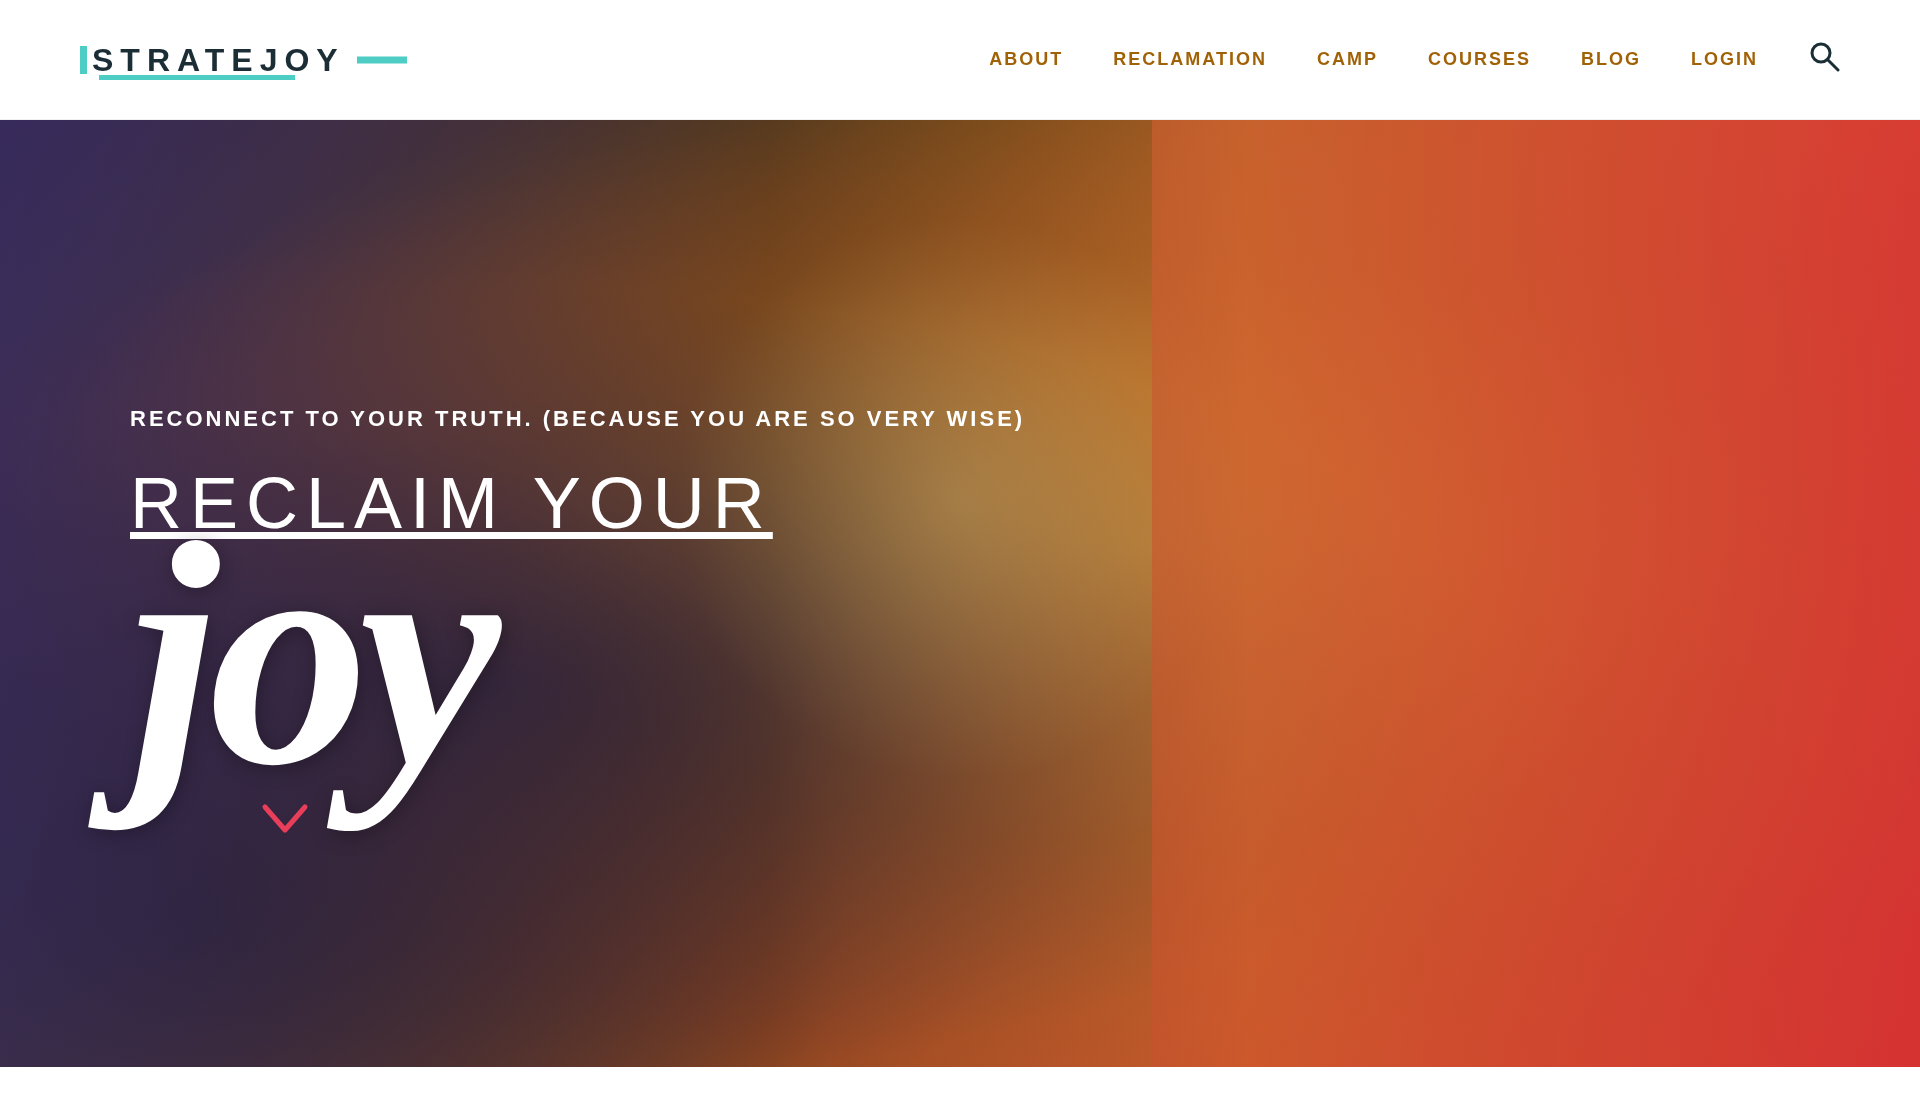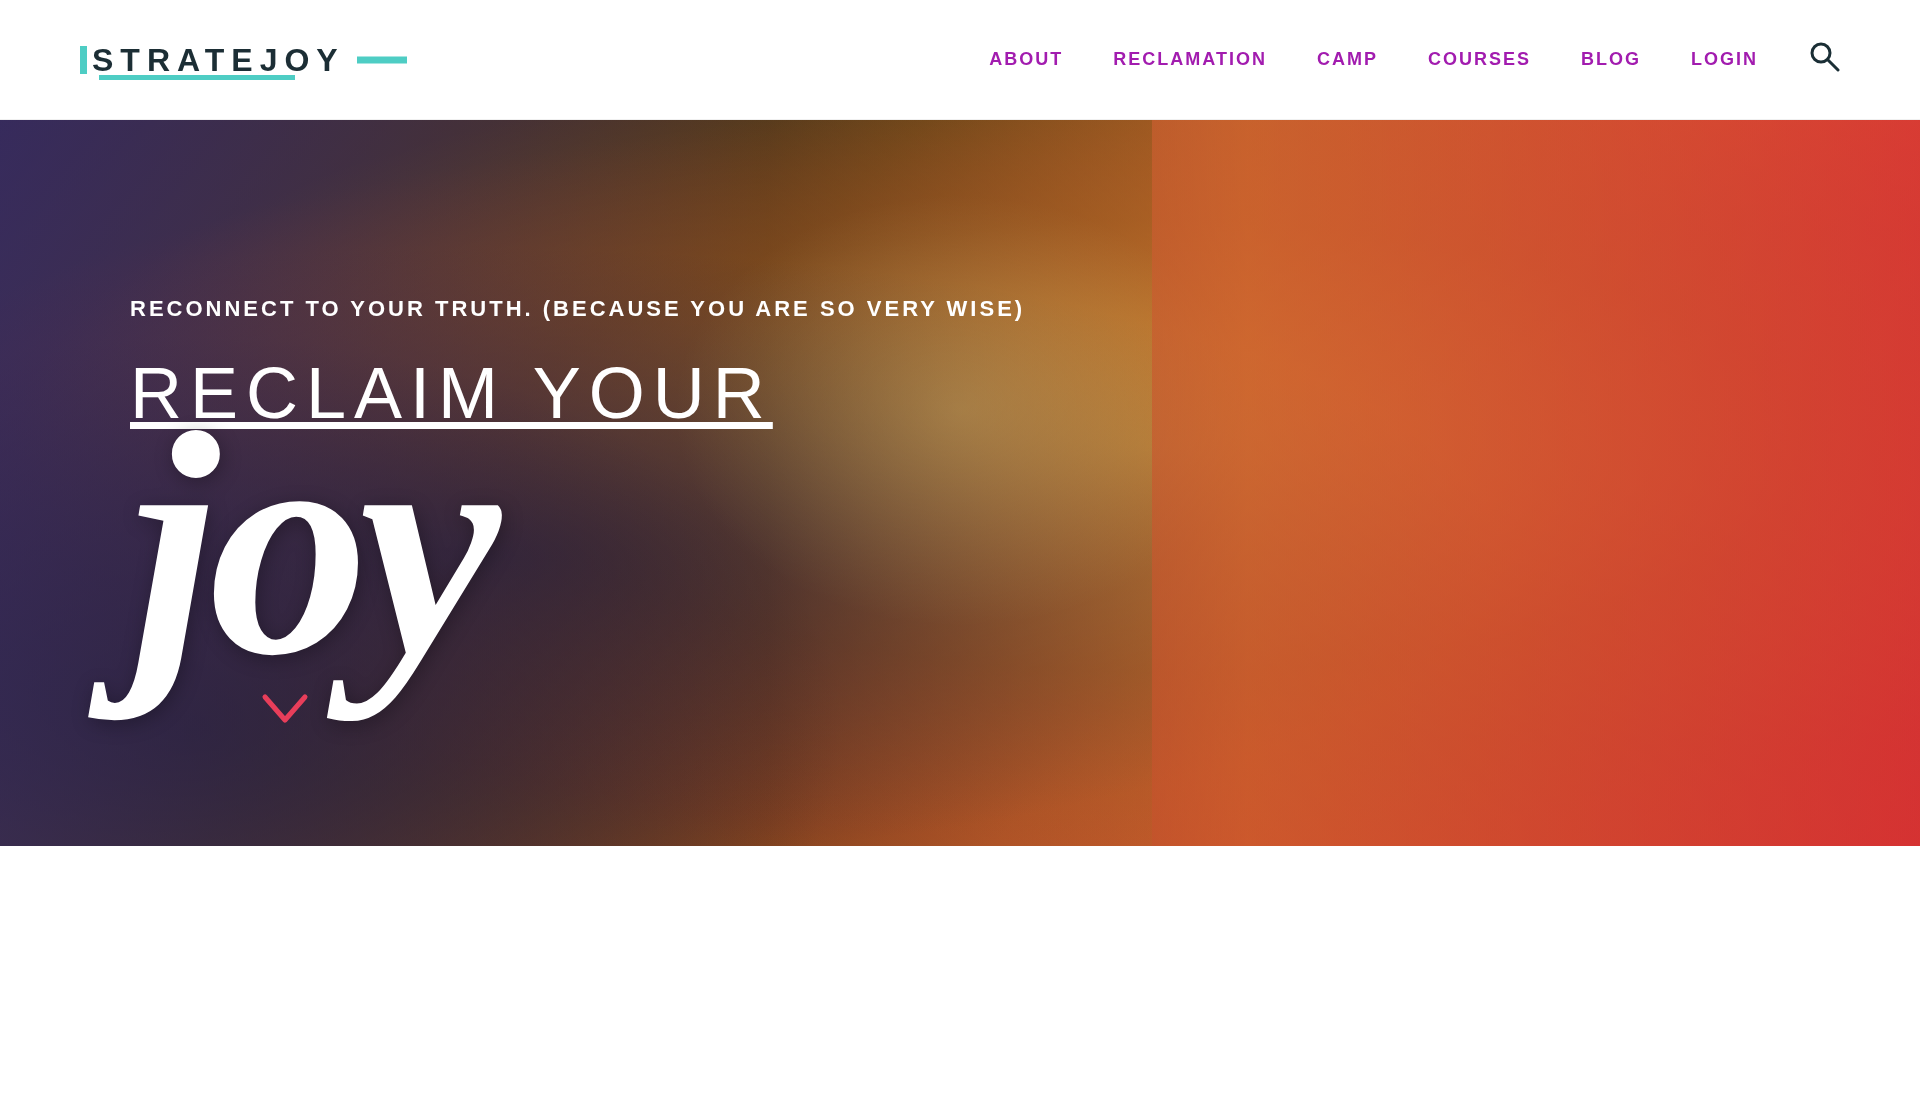--- a/index.html
+++ b/index.html
@@ -28,38 +28,38 @@
 
     nav {
       display: flex;
       align-items: center;
       gap: 50px;
     }
 
     .nav-link {
       font-size: 18px;
       font-weight: 700;
-      color: #a21caf;
+      color: #a16207;
       text-decoration: none;
       letter-spacing: 2px;
       text-transform: uppercase;
       cursor: pointer;
     }
 
     .search-icon-btn {
       cursor: pointer;
       color: #1a2e35;
       font-size: 28px;
       font-weight: bold;
     }
 
     
     .hero {
       width: 100%;
-      height: 726px;
+      height: 947px;
       position: relative;
       overflow: hidden;
       display: flex;
       align-items: center;
     }
 
     .hero-bg {
       position: absolute;
       inset: 0;
       background: linear-gradient(

